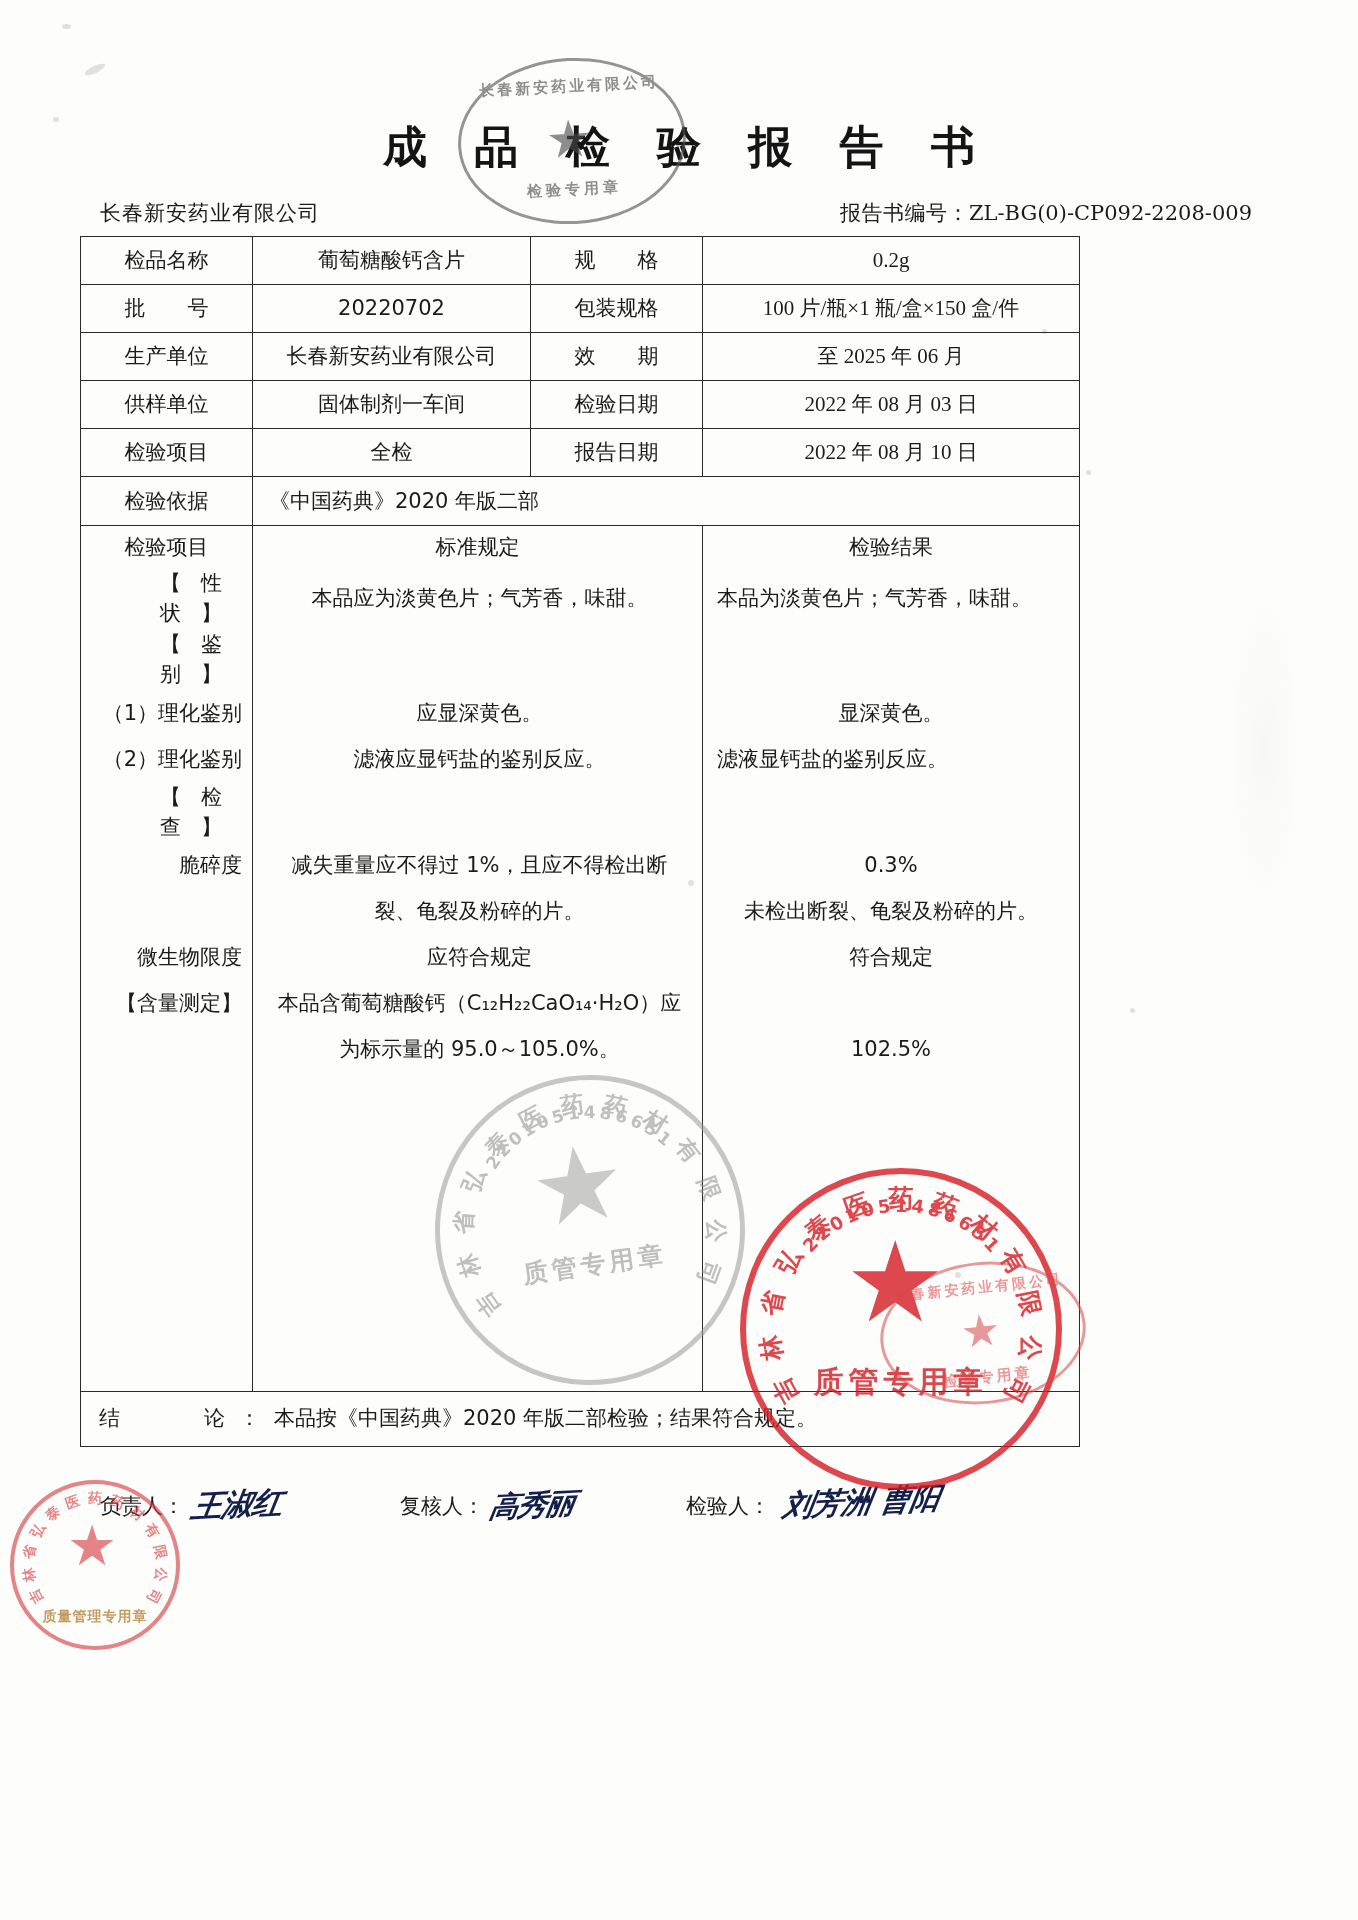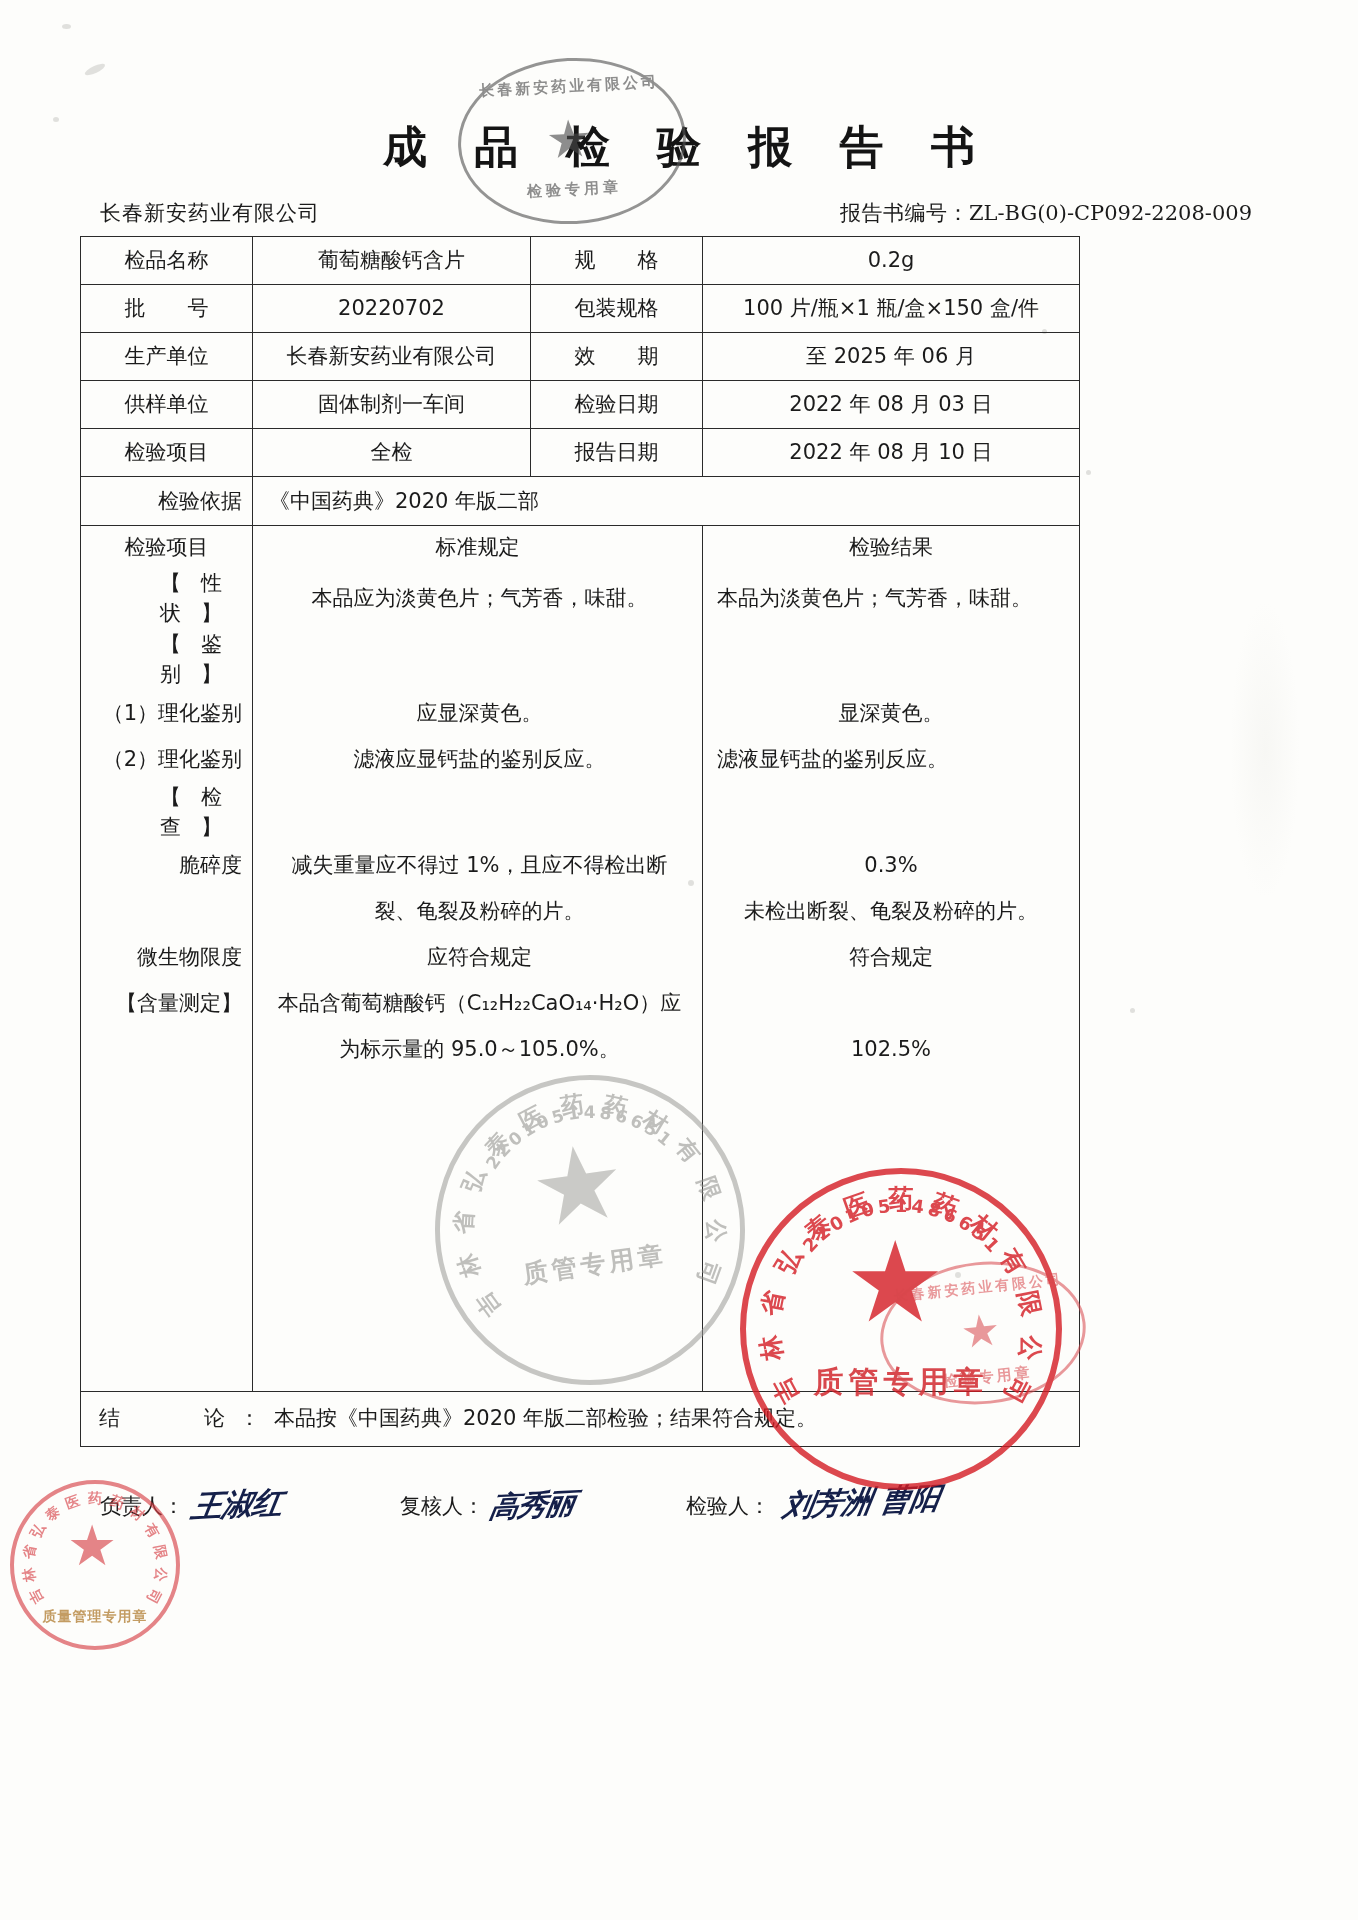--- a/index.html
+++ b/index.html
@@ -48,25 +48,25 @@
   }
   table.report td{
     border:1.5px solid #2a2a2a;
     padding:0 10px;
     vertical-align:middle;
     line-height:1.45;
   }
   .c-label{width:172px;text-align:center;}
   .c-val1{width:278px;text-align:center;}
   .c-label2{width:172px;text-align:center;}
-  .c-val2{text-align:center;}
+  .c-val2{text-align:center;font-family:Liberation Serif, serif;}
   .sp3{letter-spacing:14px;text-indent:14px;}
 
   .h40{height:48px;}
-  .basis-row td{height:48px;text-align:right;}
+  .basis-row td{height:48px;}
   .basis-val{text-align:left !important;padding-left:16px !important;}
 
   
   .res-head td{height:42px;border-bottom:none !important;}
   .res-item{text-align:right;}
   .res-std{text-align:center;padding-left:14px !important;}
   .res-out{text-align:center;}
 
   
   .nb-t{border-top:none !important;}

